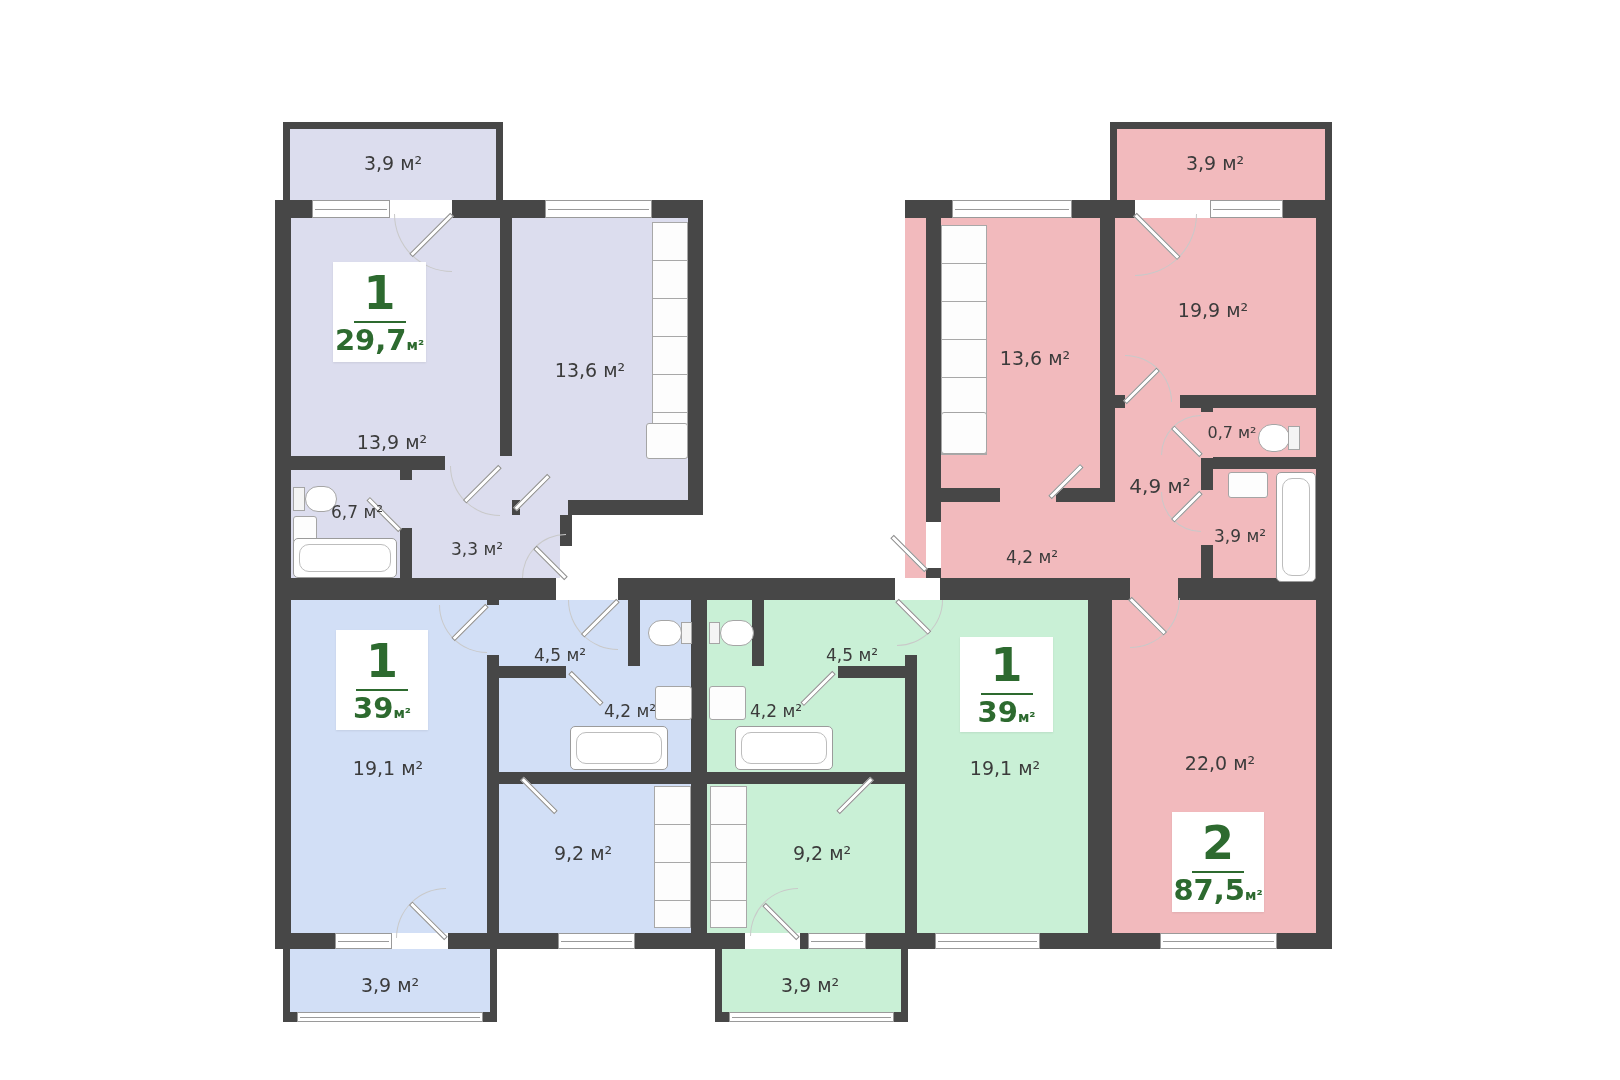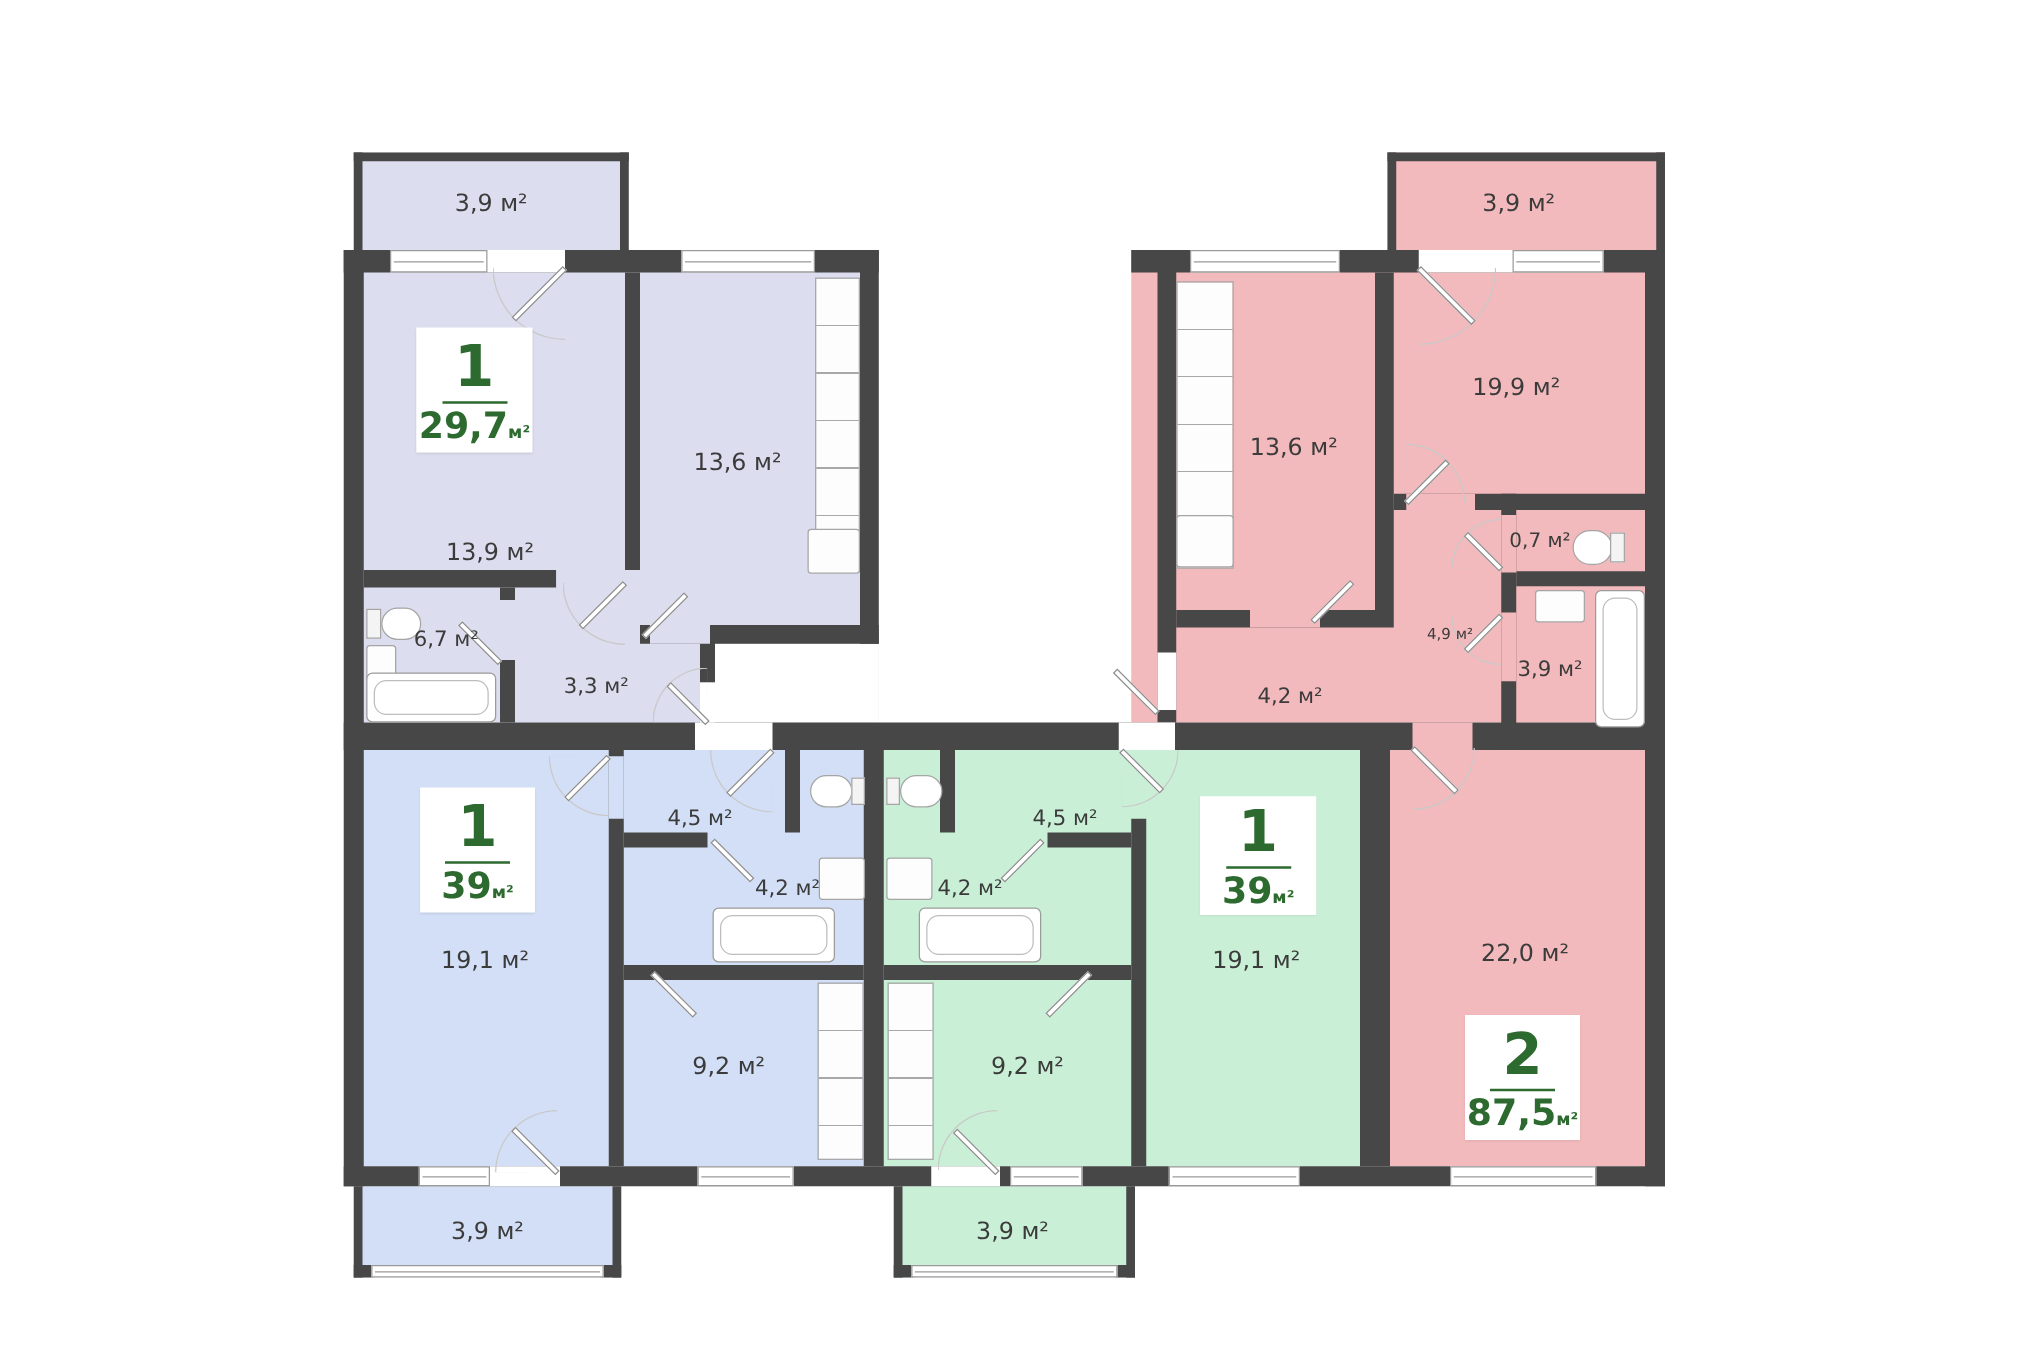--- a/index.html
+++ b/index.html
@@ -225,21 +225,21 @@
   <div class="lbl" style="left:393px;top:163px">3,9 м²</div>
   <div class="lbl" style="left:392px;top:442px">13,9 м²</div>
   <div class="lbl" style="left:590px;top:370px">13,6 м²</div>
   <div class="lbl" style="left:357px;top:512px;font-size:17px">6,7 м²</div>
   <div class="lbl" style="left:477px;top:549px;font-size:17px">3,3 м²</div>
 
   <div class="lbl" style="left:1215px;top:163px">3,9 м²</div>
   <div class="lbl" style="left:1035px;top:358px">13,6 м²</div>
   <div class="lbl" style="left:1213px;top:310px">19,9 м²</div>
   <div class="lbl" style="left:1232px;top:432px;font-size:16px">0,7 м²</div>
-  <div class="lbl" style="left:1160px;top:507px;font-size:12px">4,9 м²</div>
+  <div class="lbl" style="left:1160px;top:486px;font-size:20px">4,9 м²</div>
   <div class="lbl" style="left:1240px;top:536px;font-size:17px">3,9 м²</div>
   <div class="lbl" style="left:1032px;top:557px;font-size:17px">4,2 м²</div>
   <div class="lbl" style="left:1220px;top:763px">22,0 м²</div>
 
   <div class="lbl" style="left:388px;top:768px">19,1 м²</div>
   <div class="lbl" style="left:560px;top:655px;font-size:17px">4,5 м²</div>
   <div class="lbl" style="left:630px;top:711px;font-size:17px">4,2 м²</div>
   <div class="lbl" style="left:583px;top:853px">9,2 м²</div>
   <div class="lbl" style="left:390px;top:985px">3,9 м²</div>
 

